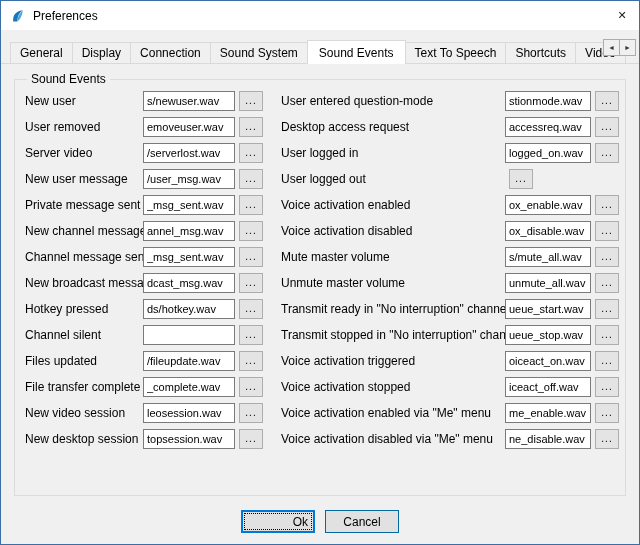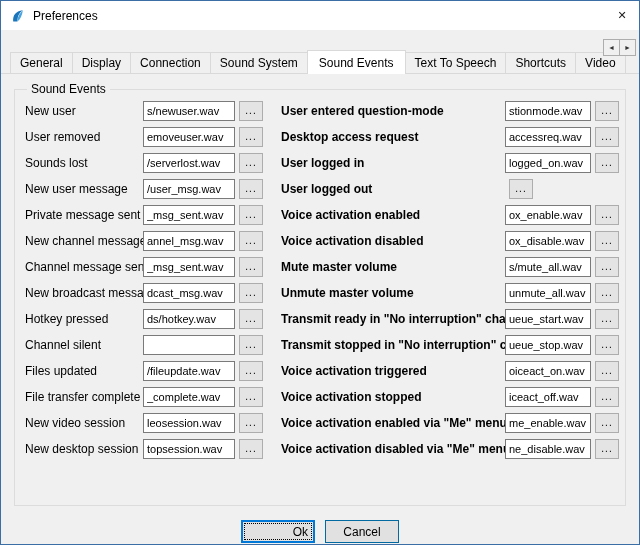--- a/index.html
+++ b/index.html
@@ -21,21 +21,21 @@
   }
   .appicon { width:16px; height:16px; margin-right:7px; flex:0 0 auto; }
   .titletext { font-size:12px; }
   .closebtn {
     margin-left:auto; width:34px; height:29px; line-height:29px;
     text-align:center; font-size:11px; color:#222; cursor:default;
   }
   
   .tabbar {
     position:relative; display:flex; align-items:flex-end;
-    padding:19px 40px 0 9px; height:24px; box-sizing:content-box;
+    padding:9px 40px 0 9px; height:24px; box-sizing:content-box;
     border-bottom:1px solid #d9d9d9;
   }
   .tab {
     padding:3px 9px; background:#f0f0f0;
     border:1px solid #d9d9d9; border-bottom:none;
     margin-right:-1px; white-space:nowrap; cursor:default;
   }
   .tab.active {
     background:#ffffff; padding:5px 11px 4px;
     margin-bottom:-1px; position:relative; z-index:2;
@@ -63,21 +63,21 @@
   .combo .cval { flex:1; padding-left:4px; font-size:12px; }
   .combo .carr { width:15px; text-align:center; font-size:8px; color:#444; }
   
   .cols { display:flex; }
   .col { display:flex; flex-direction:column; }
   .col.left  { width:256px; flex:0 0 auto; }
   .col.right { flex:1; }
   .row { display:flex; align-items:center; height:21px; margin-bottom:5px; }
   .lbl { font-size:12px; overflow:hidden; white-space:nowrap; }
   .col.left  .lbl { width:118px; flex:0 0 auto; }
-  .col.right .lbl { width:224px; flex:0 0 auto;font-weight:bold; }
+  .col.right .lbl { width:224px; flex:0 0 auto; }
   .field {
     height:20px; box-sizing:border-box; border:1px solid #7a7a7a;
     padding:0 3px; font:11px "Liberation Sans", sans-serif;
     width:92px; flex:0 0 auto; background:#fff;
   }
   .col.right .field { width:86px; }
   .browse {
     width:24px; height:20px; box-sizing:border-box; margin-left:4px;
     border:1px solid #adadad; background:#e4e4e4;
     font:10px/1 "Liberation Sans", sans-serif; letter-spacing:1px;
@@ -136,21 +136,21 @@
           <span class="lbl">New user</span>
           <input class="field" value="s/newuser.wav" style="">
           <button class="browse">...</button>
         </div>
         <div class="row">
           <span class="lbl">User removed</span>
           <input class="field" value="emoveuser.wav" style="">
           <button class="browse">...</button>
         </div>
         <div class="row">
-          <span class="lbl">Sounds lost</span>
+          <span class="lbl">Server video</span>
           <input class="field" value="/serverlost.wav" style="">
           <button class="browse">...</button>
         </div>
         <div class="row">
           <span class="lbl">New user message</span>
           <input class="field" value="/user_msg.wav" style="">
           <button class="browse">...</button>
         </div>
         <div class="row">
           <span class="lbl">Private message sent</span>

